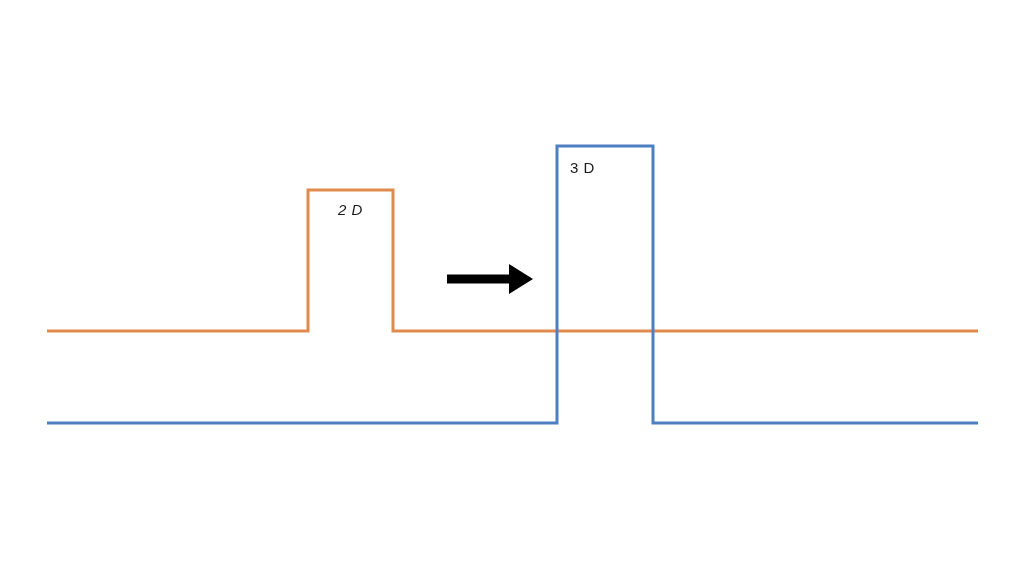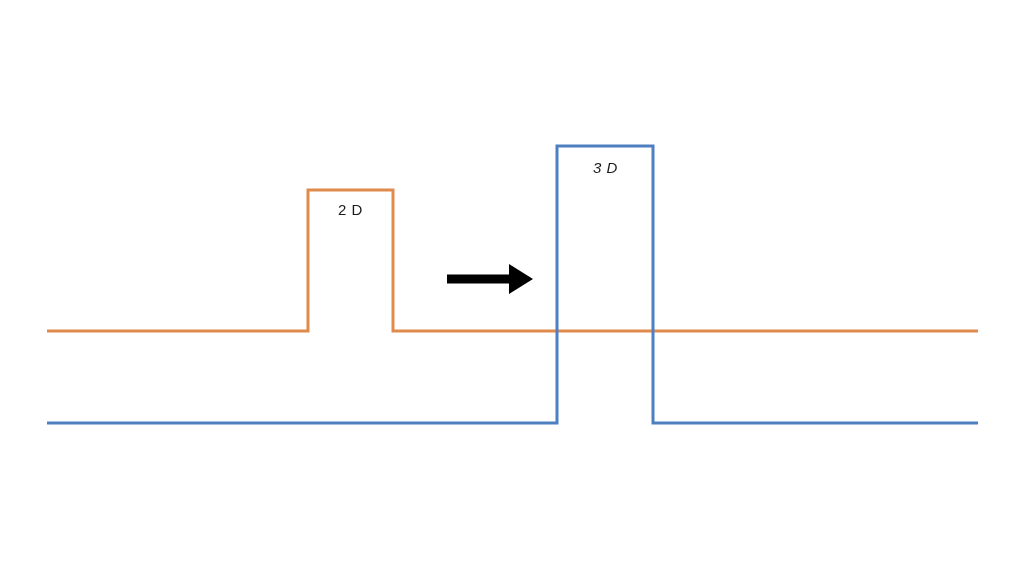--- a/index.html
+++ b/index.html
@@ -57,17 +57,17 @@
 
   <svg class="canvas" viewBox="0 0 1024 576" xmlns="http://www.w3.org/2000/svg">
 
     <path id="path-2d" class="trace-path" d="M 47 331 L 308 331 L 308 190 L 393 190 L 393 331 L 978 331" stroke="#E08B4E" stroke-width="3"></path>
 
     <path id="path-3d" class="trace-path" d="M 47 423 L 557 423 L 557 146 L 653 146 L 653 423 L 978 423" stroke="#4E7FC1" stroke-width="3"></path>
 
     <polygon id="arrow-shape" points="447,274.5 509,274.5 509,264 533,279 509,294 509,283.5 447,283.5" fill="#000000"></polygon>
   </svg>
 
-  <span class="pulse-label" id="label-2d" style="left: 338px; top: 201px;">2 D</span>
+  <span class="pulse-label" id="label-2d" style="left: 338px; top: 201px; font-style: italic;">2 D</span>
 
-  <span class="pulse-label" id="label-3d" style="left: 593px; top: 159px; font-style: italic;">3 D</span>
+  <span class="pulse-label" id="label-3d" style="left: 570px; top: 159px;">3 D</span>
 
 </div>
 
 </body></html>

